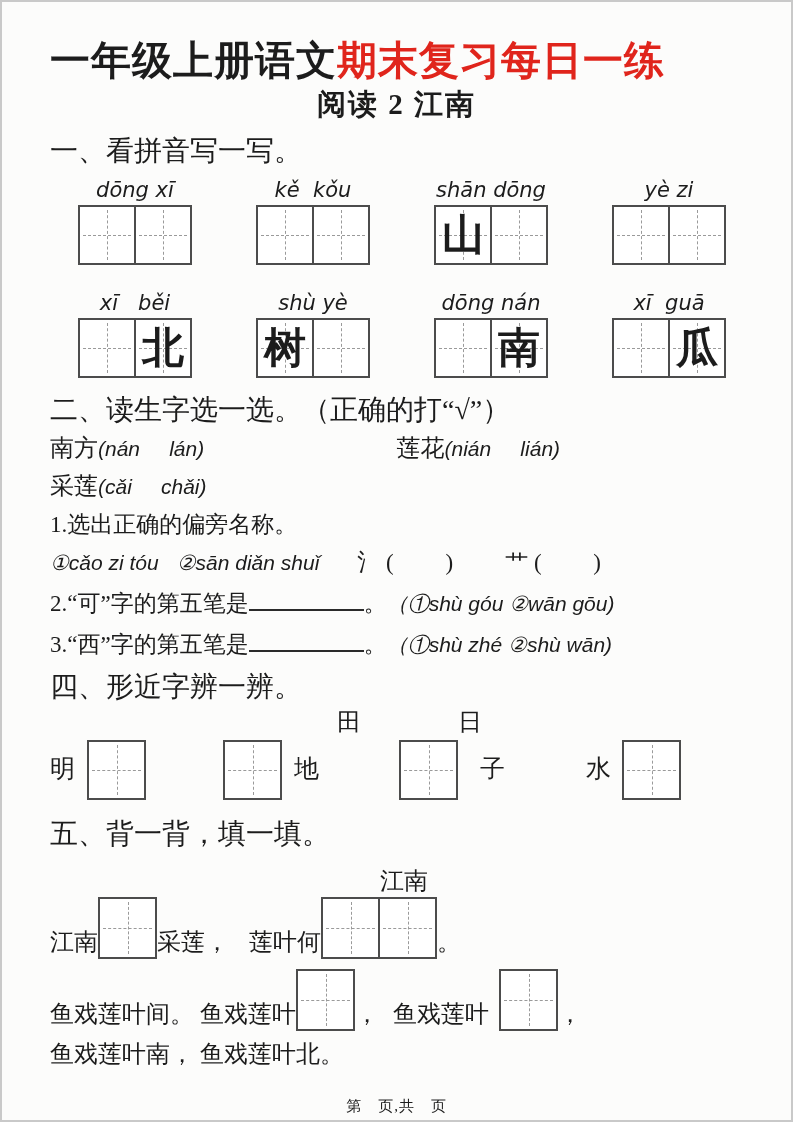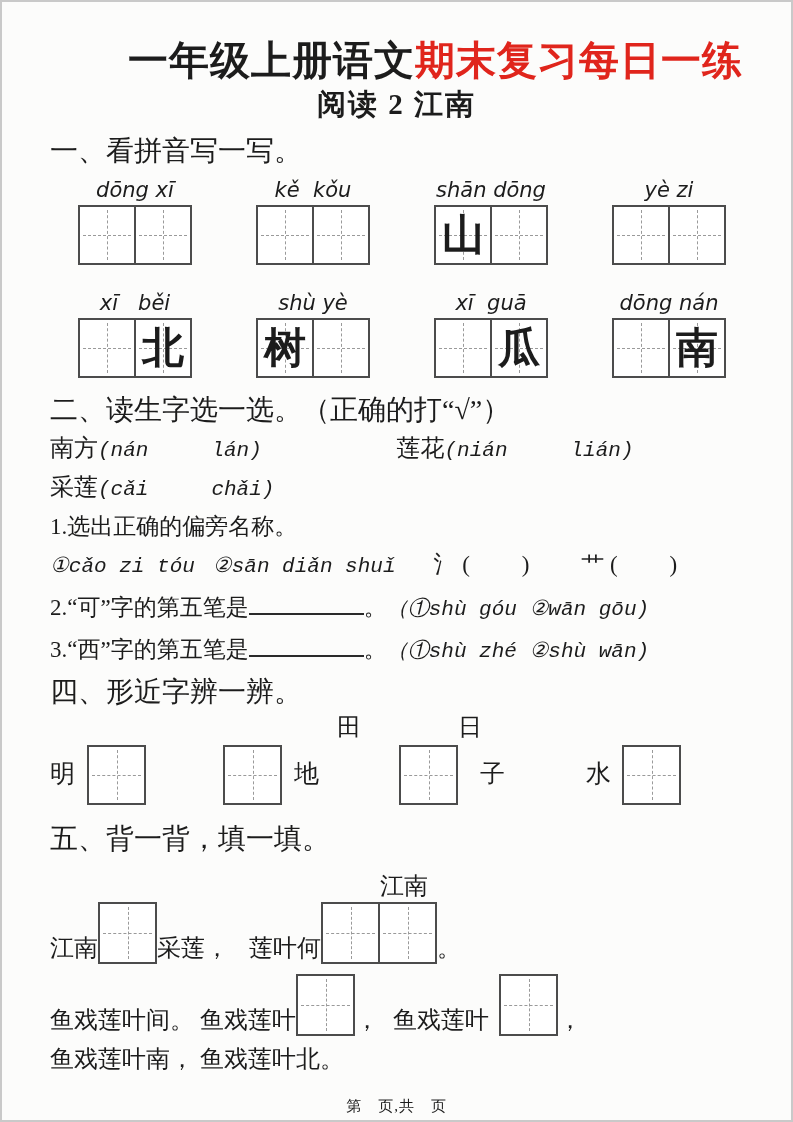--- a/index.html
+++ b/index.html
@@ -2,21 +2,21 @@
 <html><head>
 <meta charset="utf-8">
 <style>
   html,body{margin:0;padding:0;background:#e9e9e9;}
   .page{
     width:793px;height:1122px;box-sizing:border-box;position:relative;
     background:#fcfcfb;border:2px solid #c9c9c9;overflow:hidden;
     padding:36px 48px 0 48px;
     font-family:"Liberation Serif","DejaVu Serif",serif;color:#1c1c1c;
   }
-  .title{font-size:40px;font-weight:bold;text-align:right;line-height:1.15;letter-spacing:1px;white-space:nowrap;}
+  .title{font-size:40px;font-weight:bold;text-align:left;line-height:1.15;letter-spacing:1px;white-space:nowrap;}
   .title .red{color:#e0251c;}
   .subtitle{font-size:29px;font-weight:bold;text-align:center;margin-top:1px;letter-spacing:2px;}
   .sec-head{font-size:28px;font-weight:normal;line-height:1.25;}.mt8{margin-top:8px}.mt10{margin-top:10px}.mt12{margin-top:12px}.mt14{margin-top:14px}
 
   
   .pin-row{display:flex;justify-content:space-between;width:650px;margin-left:27px;margin-top:10px;gap:24px;}
   .pin-row.second{margin-top:26px;}
   .pin-col{width:116px;text-align:center;}
   .pin{font-family:"DejaVu Sans","Liberation Sans",sans-serif;font-style:italic;font-size:21px;
        white-space:pre;margin-bottom:3px;line-height:1.15;}
@@ -25,21 +25,21 @@
   .cell + .cell{border-left:2px solid #4c4c4c;}
   .cellx{position:relative;}
   .cellx::before{content:"";position:absolute;left:50%;top:3px;bottom:3px;border-left:1px dashed #9a9a9a;}
   .cellx::after{content:"";position:absolute;top:50%;left:3px;right:3px;border-top:1px dashed #9a9a9a;}
   .hz{position:absolute;left:0;top:0;right:0;bottom:0;display:flex;align-items:center;justify-content:center;
       font-size:42px;font-weight:bold;z-index:1;}
 
   
   .s2row{display:flex;font-size:24px;margin-top:5px;line-height:1.35;}
   .s2col{width:368px;}
-  .opts{font-family:Liberation Mono, monospace;font-style:italic;font-size:21px;white-space:pre;}
+  .opts{font-family:Liberation Sans, sans-serif;font-style:italic;font-size:21px;white-space:pre;}
 
   
   .s3line{font-size:23px;margin-top:7px;line-height:1.35;display:flex;align-items:baseline;}
   .optline .o2{margin-left:18px;}
   .optline .r1{margin-left:38px;}
   .optline .r2{margin-left:52px;}
   .rad{font-size:23px;white-space:pre;}
   .blank{display:inline-block;width:115px;border-bottom:2px solid #2a2a2a;height:1.05em;}
 
   
@@ -137,38 +137,38 @@
       <div class="bgroup">
         <div class="cell cellx">
             <span class="hz">树</span>
           </div>
         <div class="cell cellx">
             <span class="hz"></span>
           </div>
       </div>
     </div>
     <div class="pin-col">
+      <div class="pin">dōng nán</div>
+      <div class="bgroup">
+        <div class="cell cellx">
+            <span class="hz"></span>
+          </div>
+        <div class="cell cellx">
+            <span class="hz">南</span>
+          </div>
+      </div>
+    </div>
+    <div class="pin-col">
       <div class="pin">xī  guā</div>
       <div class="bgroup">
         <div class="cell cellx">
             <span class="hz"></span>
           </div>
         <div class="cell cellx">
             <span class="hz">瓜</span>
-          </div>
-      </div>
-    </div>
-    <div class="pin-col">
-      <div class="pin">dōng nán</div>
-      <div class="bgroup">
-        <div class="cell cellx">
-            <span class="hz"></span>
-          </div>
-        <div class="cell cellx">
-            <span class="hz">南</span>
           </div>
       </div>
     </div>
   </div>
 
   <div class="sec-head mt14">二、读生字选一选。（正确的打“√”）</div>
   <div class="s2row">
     <div class="s2col"><span>南方</span><span class="opts">(nán     lán)</span></div>
     <div class="s2col"><span>莲花</span><span class="opts">(nián     lián)</span></div>
   </div>

